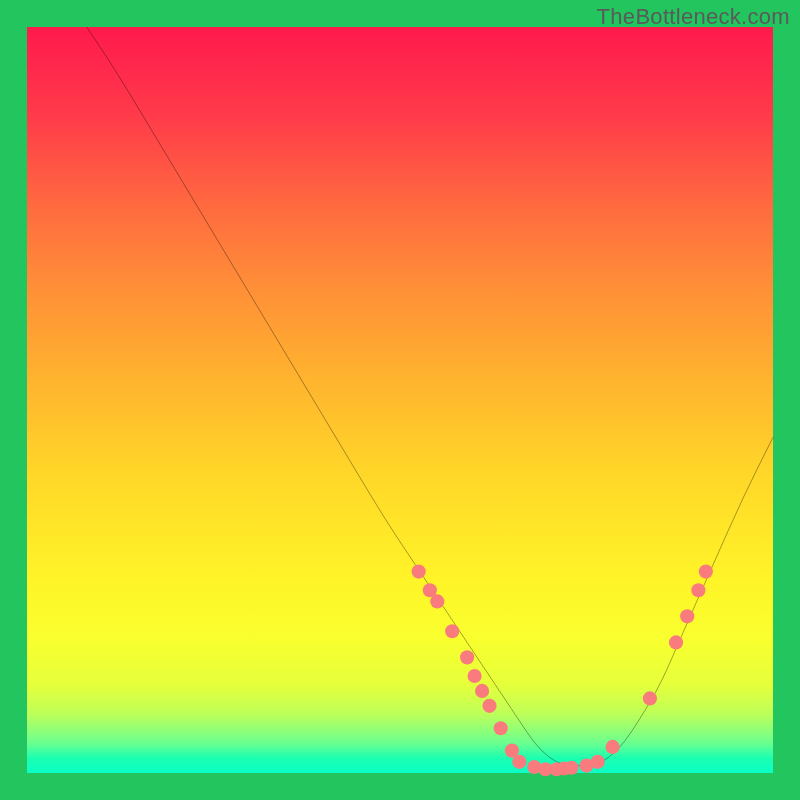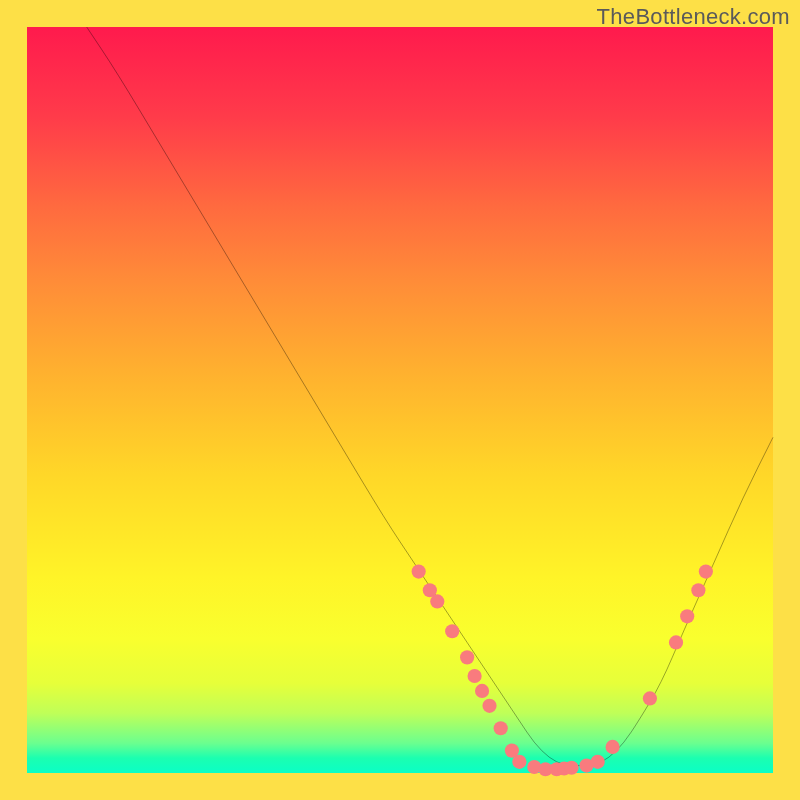--- a/index.html
+++ b/index.html
@@ -10,21 +10,21 @@
     background: #000;
     overflow: hidden;
     font-family: Arial, Helvetica, sans-serif;
   }
   .frame {
     position: absolute;
     left: 0;
     top: 0;
     width: 800px;
     height: 800px;
-    background: #fde047;
+    background: #22c55e;
   }
   .plot {
     position: absolute;
     left: 27px;
     top: 27px;
     width: 746px;
     height: 746px;
     background: linear-gradient(to bottom,
       #ff1a4d 0%,
       #ff3b4a 12%,

